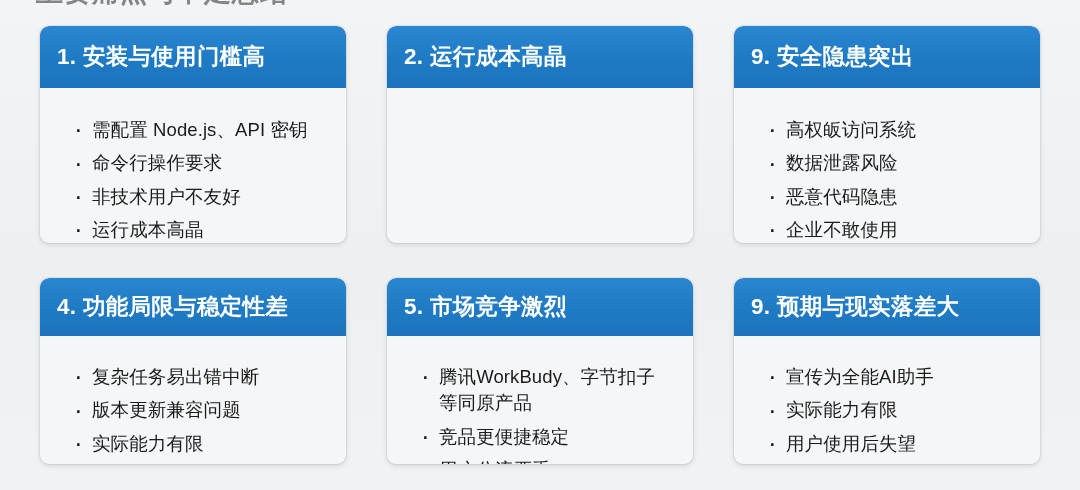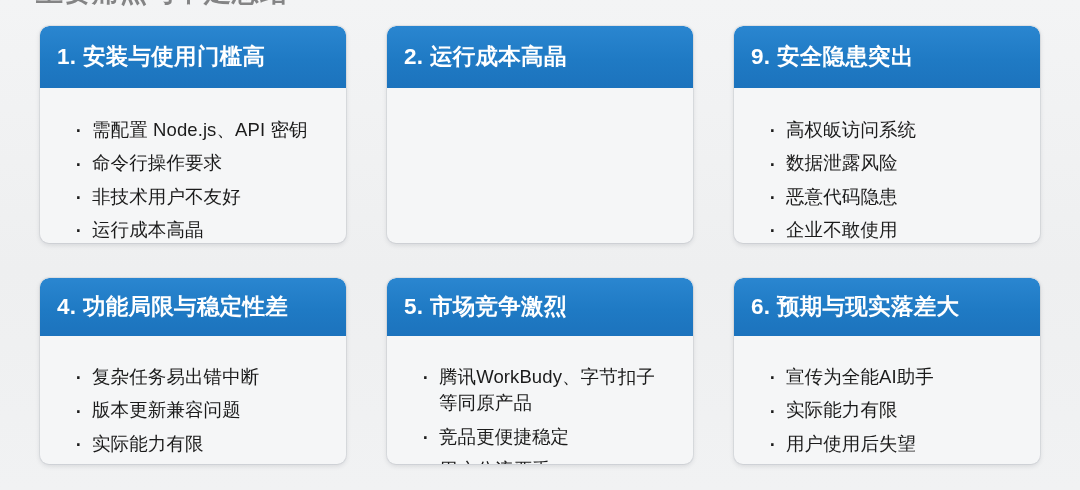--- a/index.html
+++ b/index.html
@@ -177,21 +177,21 @@
         <ul class="bullets">
           <li class="bullet">腾讯WorkBudy、字节扣子等同原产品</li>
           <li class="bullet">竞品更便捷稳定</li>
           <li class="bullet">用户分流严重</li>
         </ul>
       </div>
     </div>
 
     <div class="card row2">
       <div class="card-header">
-        <div class="card-title">6. 预期与现实落差大</div>
+        <div class="card-title">9. 预期与现实落差大</div>
       </div>
       <div class="card-body">
         <ul class="bullets">
           <li class="bullet">宣传为全能AI助手</li>
           <li class="bullet">实际能力有限</li>
           <li class="bullet">用户使用后失望</li>
         </ul>
       </div>
     </div>
 

